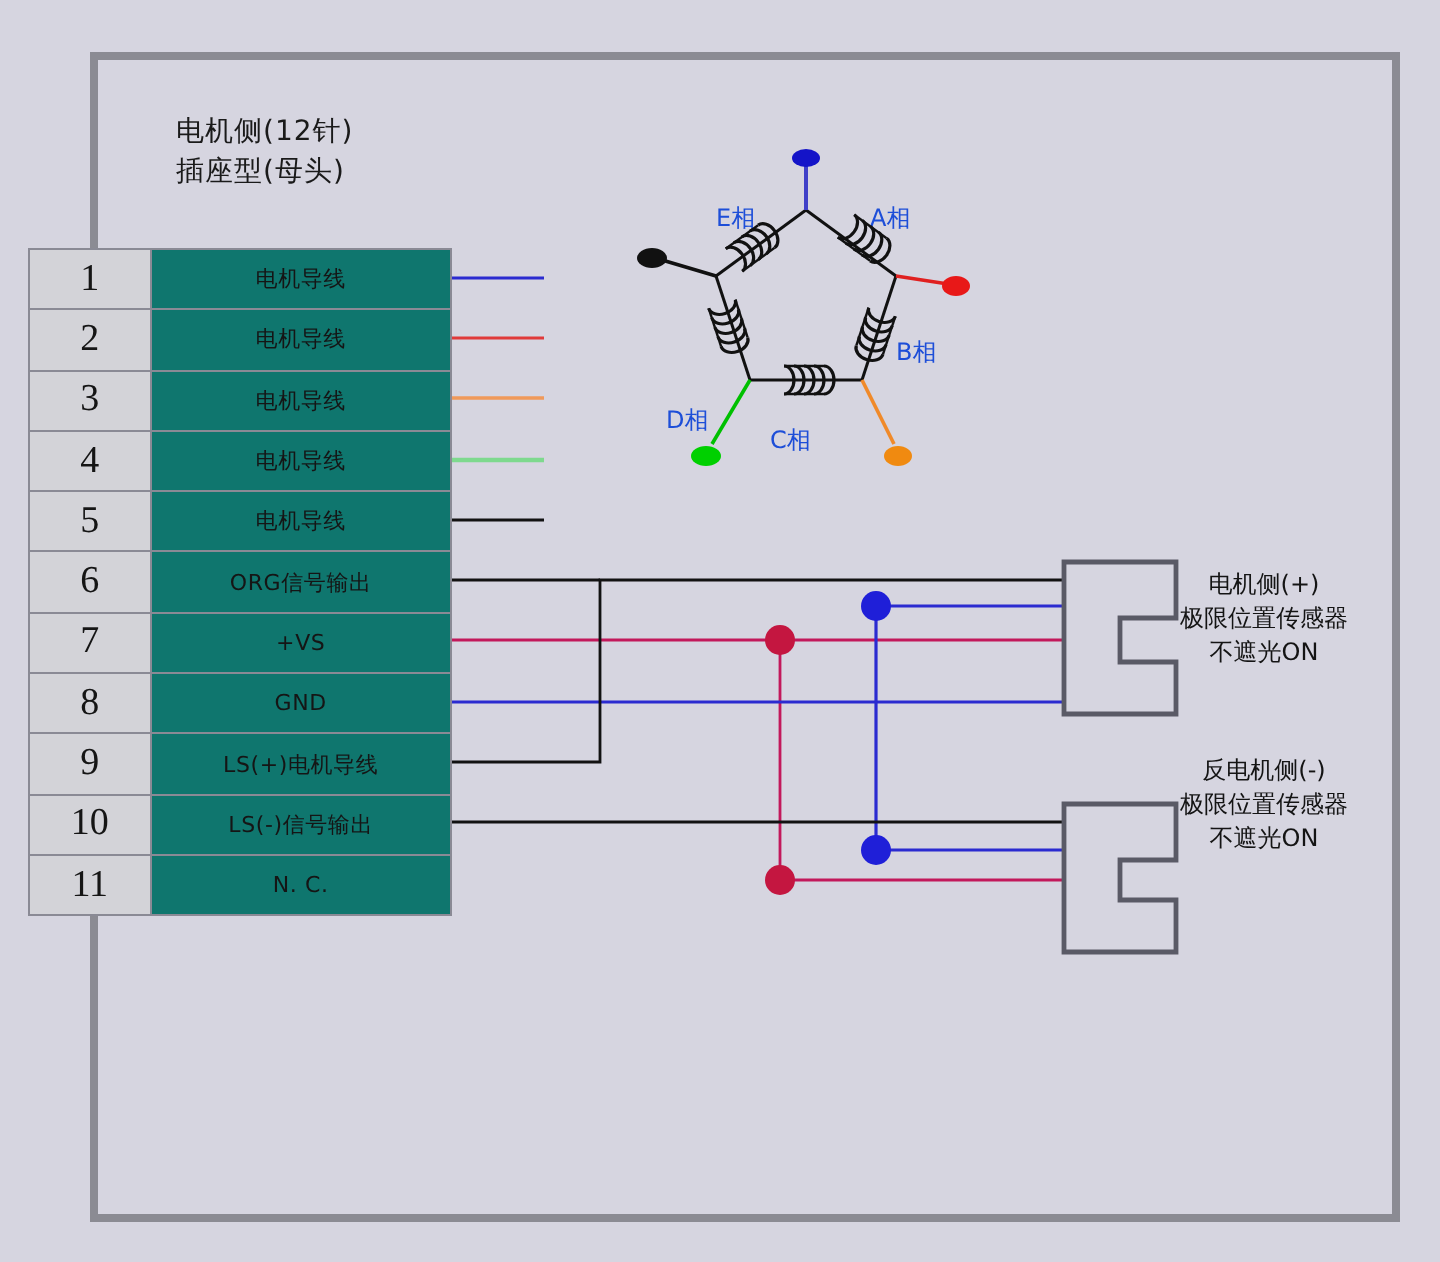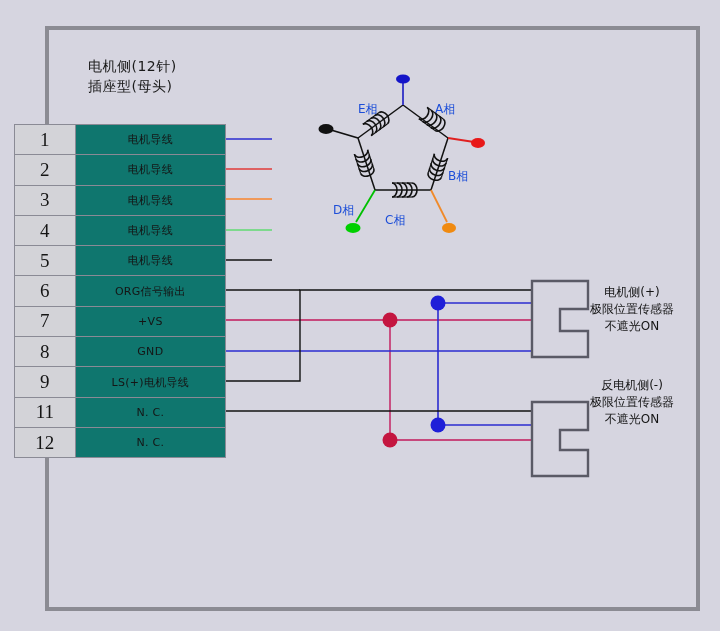--- a/index.html
+++ b/index.html
@@ -135,25 +135,25 @@
         </tr>
         <tr>
           <td class="pin-num">8</td>
           <td class="pin-label">GND</td>
         </tr>
         <tr>
           <td class="pin-num">9</td>
           <td class="pin-label">LS(+)电机导线</td>
         </tr>
         <tr>
+          <td class="pin-num">10</td>
+          <td class="pin-label">LS(-)信号输出</td>
+        </tr>
+        <tr>
           <td class="pin-num">11</td>
-          <td class="pin-label">N. C.</td>
-        </tr>
-        <tr>
-          <td class="pin-num">12</td>
           <td class="pin-label">N. C.</td>
         </tr>
       </tbody>
   </table>
 
   <div class="sensor-cap" id="cap-plus">
     <div>电机侧(+)</div>
     <div>极限位置传感器</div>
     <div>不遮光ON</div>
   </div>

